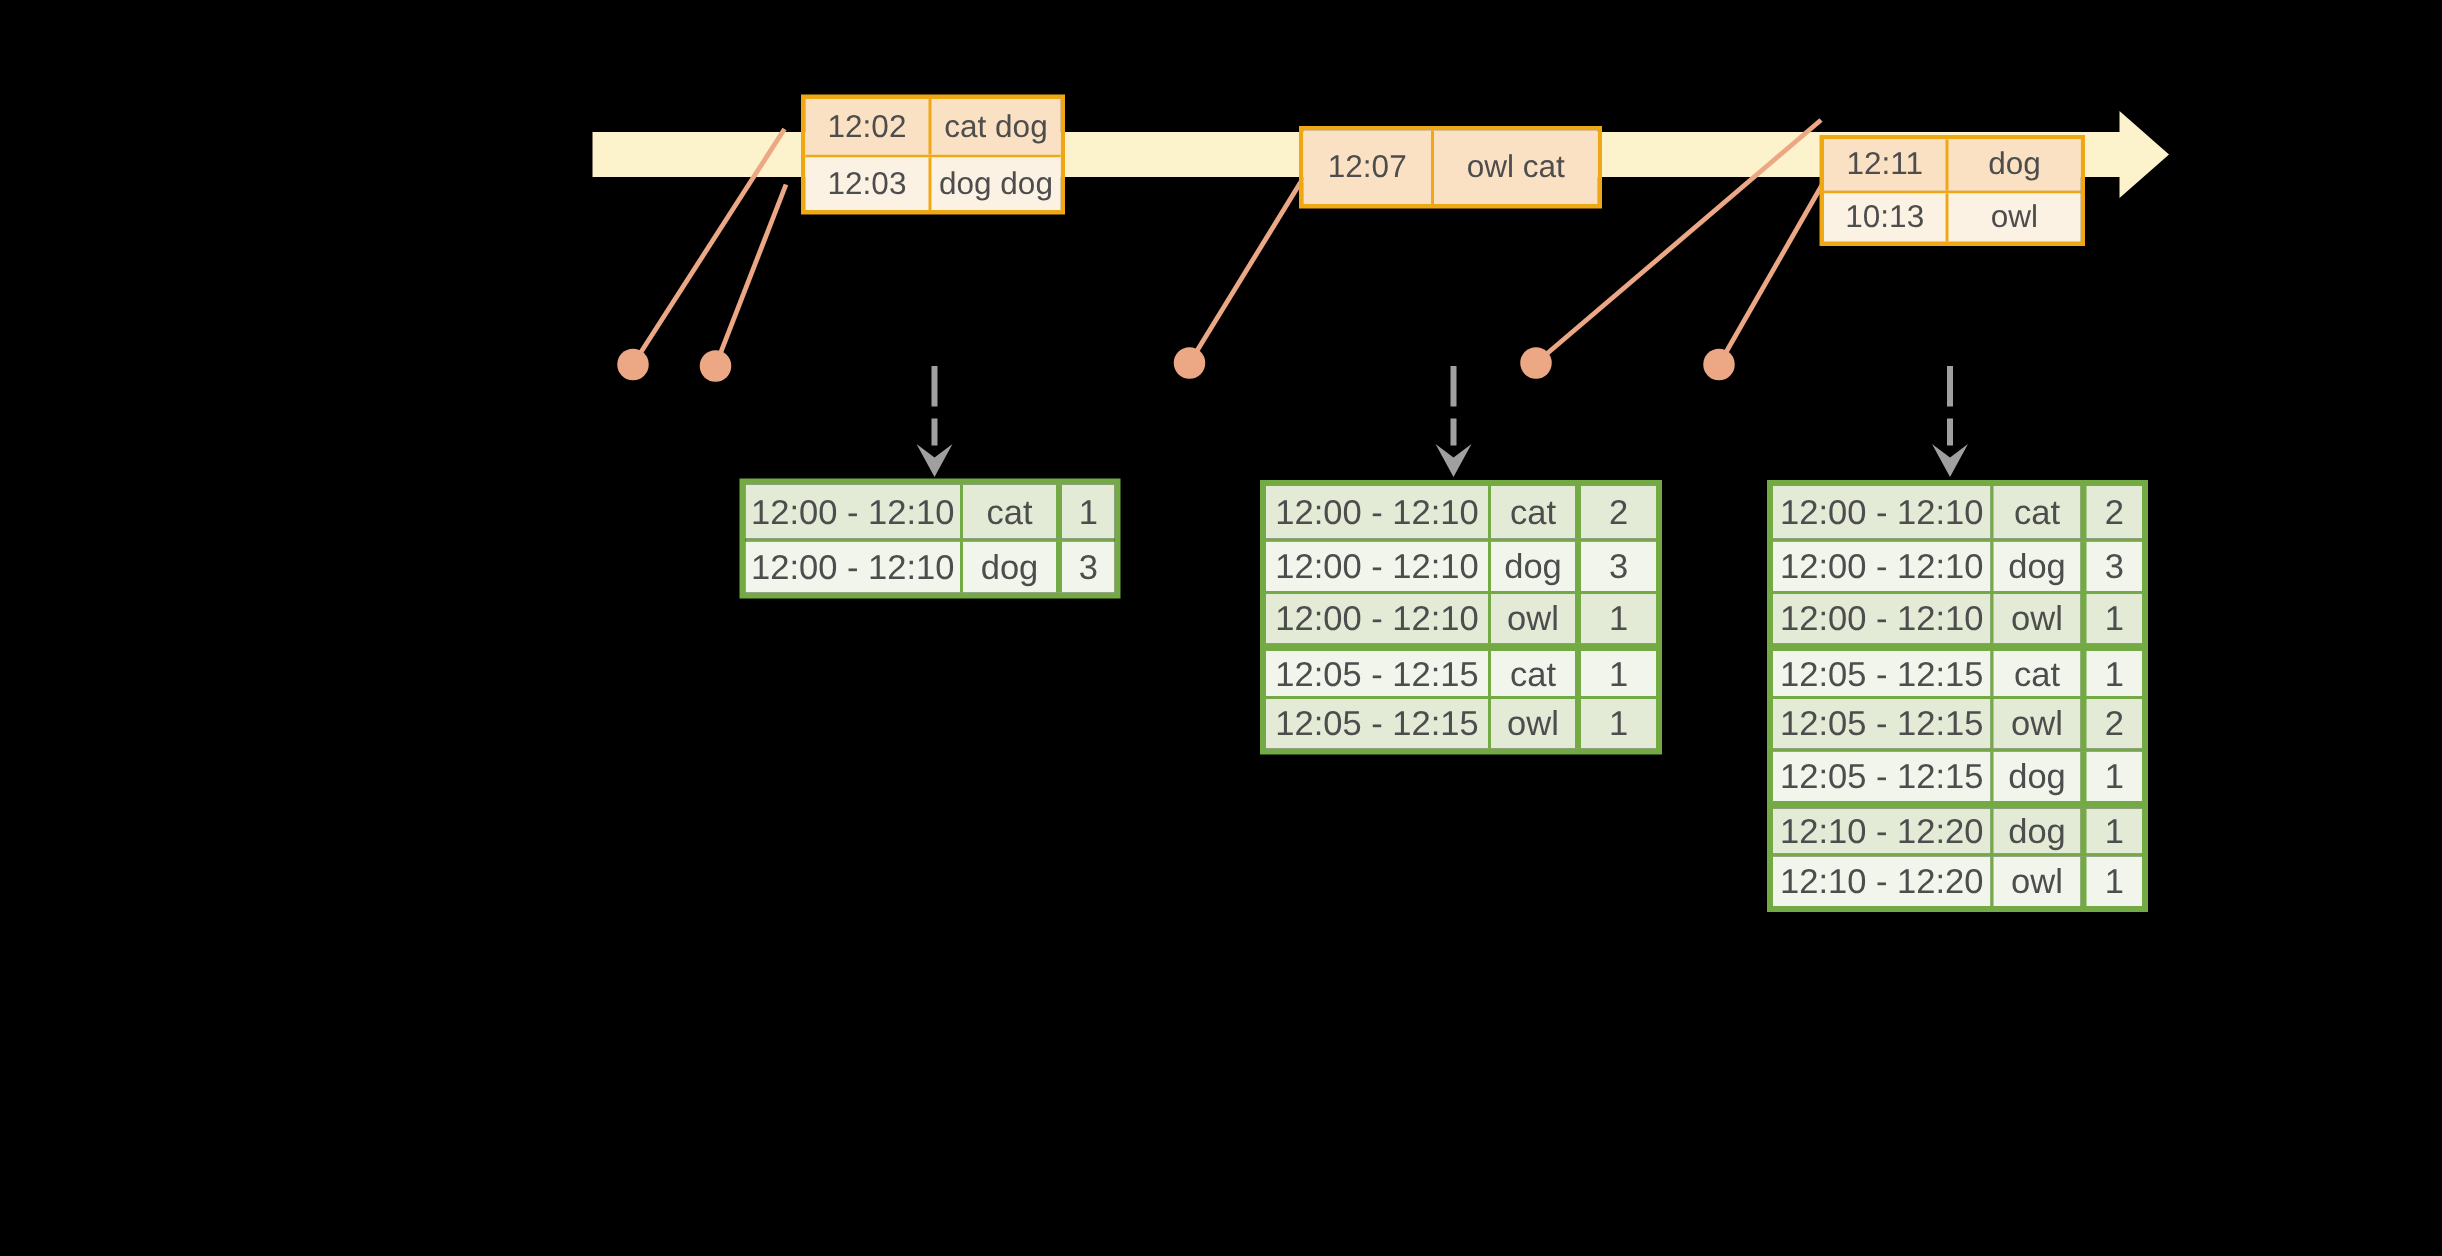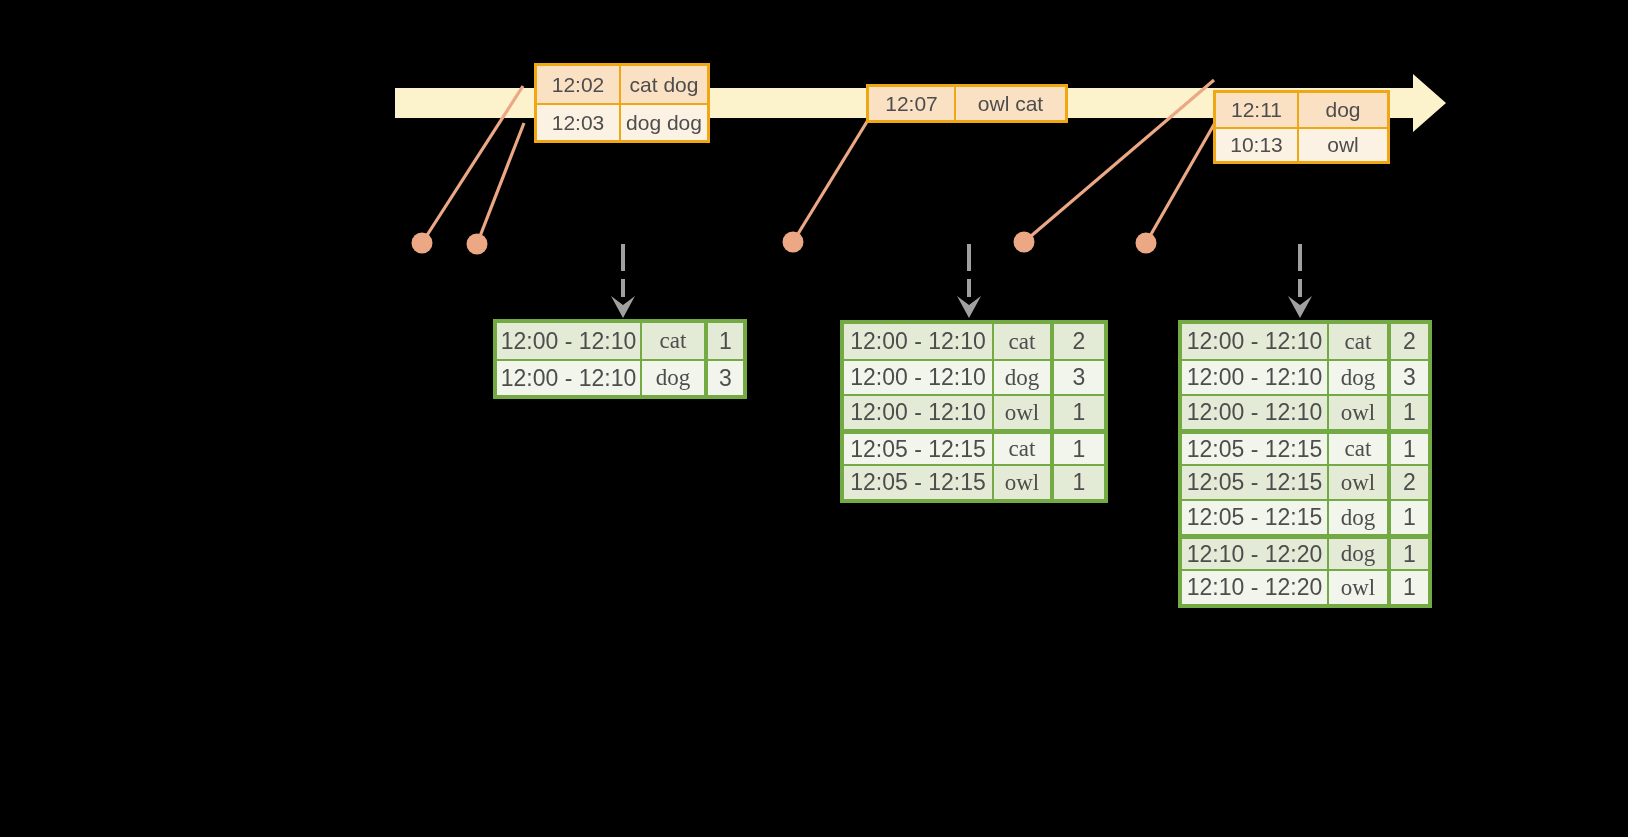--- a/index.html
+++ b/index.html
@@ -24,30 +24,30 @@
   .event-table { position:absolute; border:3px solid var(--event-border,#F0A714); }
   .erow { display:grid; }
   .erow + .erow { border-top:2px solid var(--event-border,#F0A714); }
   .erow .words { border-left:2px solid var(--event-border,#F0A714); }
   .erow.dark  .cell, .erow.dark  { background:var(--event-row-dark,#FAE1C4); }
   .erow.light .cell, .erow.light { background:var(--event-row-light,#FCF2E4); }
   .event-table .cell { font-size:21px; }
   .et-1 { left:534px; top:63px;  width:176px; }
   .et-1 .erow { grid-template-columns:82px 1fr; height:37px; }
   .et-2 { left:866px; top:84px;  width:202px; }
-  .et-2 .erow { grid-template-columns:85px 1fr; height:33px; }
+  .et-2 .erow { grid-template-columns:85px 1fr; height:49px; }
   .et-3 { left:1213px; top:64px; width:177px;margin-top:26px; }
   .et-3 .erow { grid-template-columns:81px 1fr; height:34px; }
 
   
   .result-table { position:absolute; border:4px solid var(--result-border,#73AA43); }
   .rrow { display:grid; }
   .rrow + .rrow { border-top:2px solid var(--result-border,#73AA43); }
   .rrow.group-sep { border-top-width:5px; }
-  .rrow .word  { border-left:2px solid var(--result-border,#73AA43);font-family:Liberation Serif, serif; }
+  .rrow .word  { border-left:2px solid var(--result-border,#73AA43); }
   .rrow .count { border-left:4px solid var(--result-border,#73AA43); }
   .rrow.tint  > .cell { background:var(--result-row-tint,#E3EAD6); }
   .rrow.light > .cell { background:var(--result-row-light,#F1F5EC); }
   .result-table .cell { font-size:23px; }
   .rt-1 { left:493px;  top:319px; width:254px; }
   .rt-1 .rrow { grid-template-columns:143px 64px 1fr; height:36px; }
   .rt-2 { left:840px;  top:320px; width:268px; }
   .rt-2 .rrow { grid-template-columns:148px 58px 1fr; height:35px; }
   .rt-3 { left:1178px; top:320px; width:254px; }
   .rt-3 .rrow { grid-template-columns:145px 60px 1fr; height:35px; }

